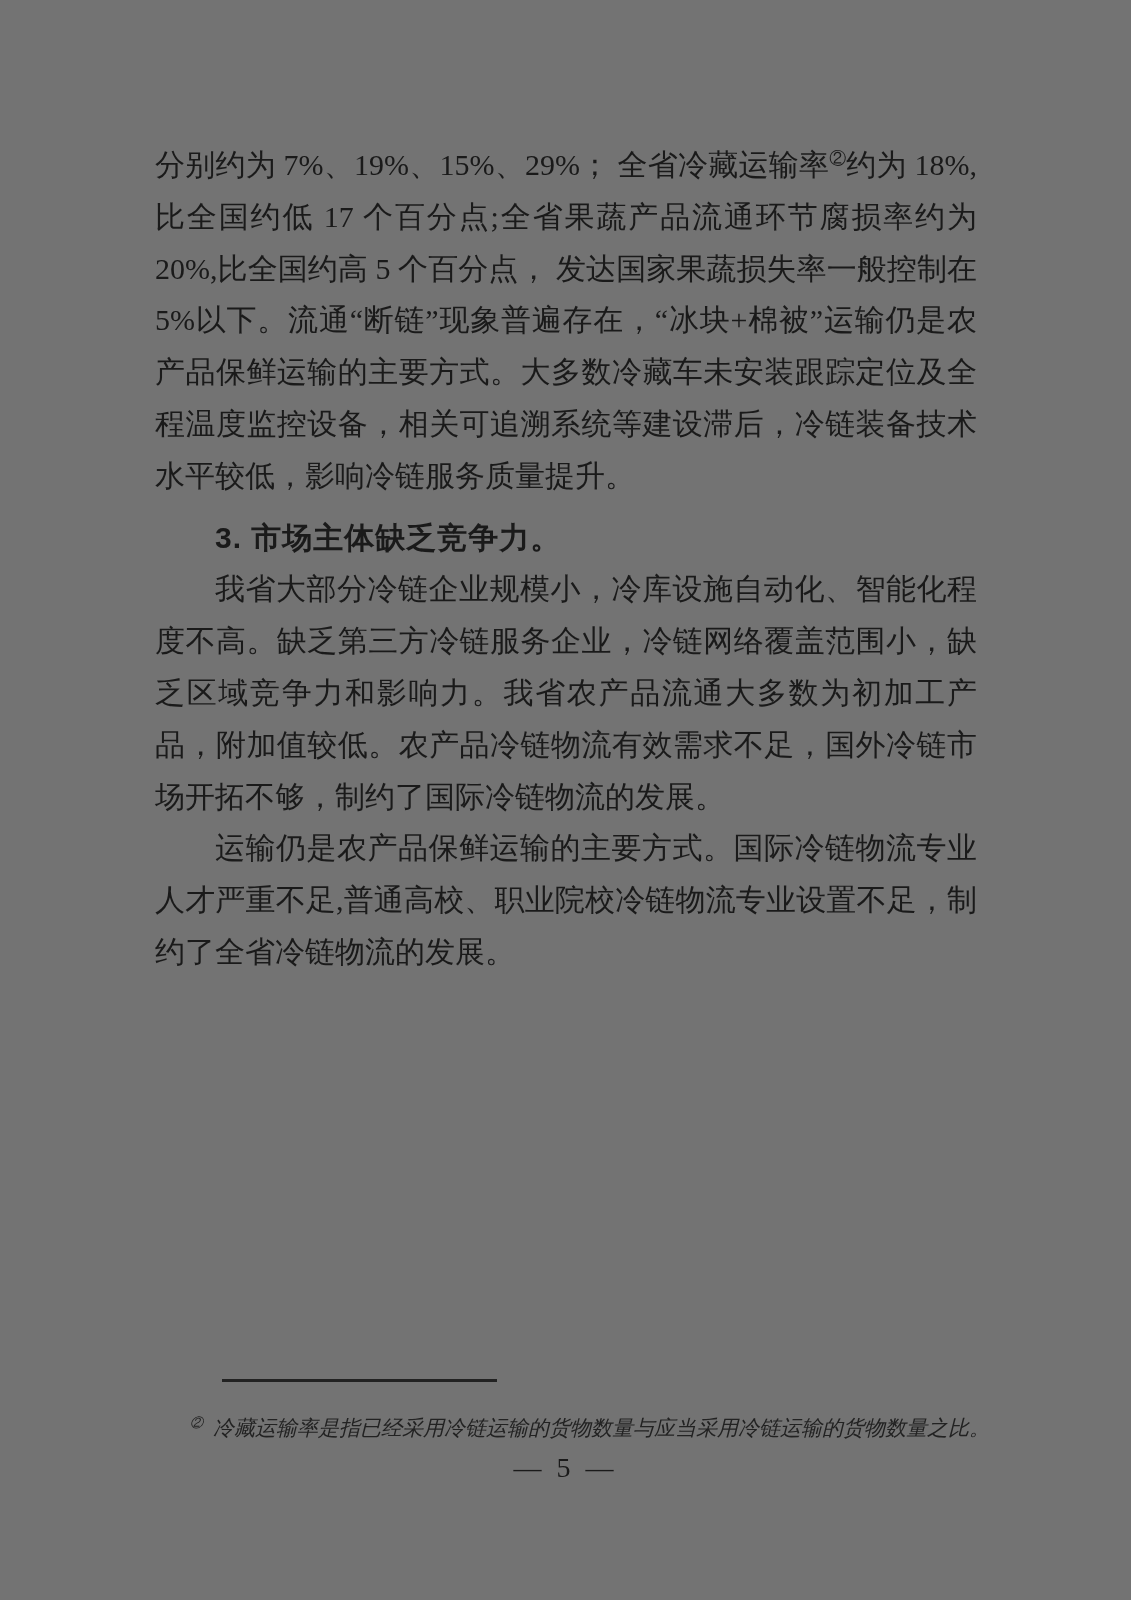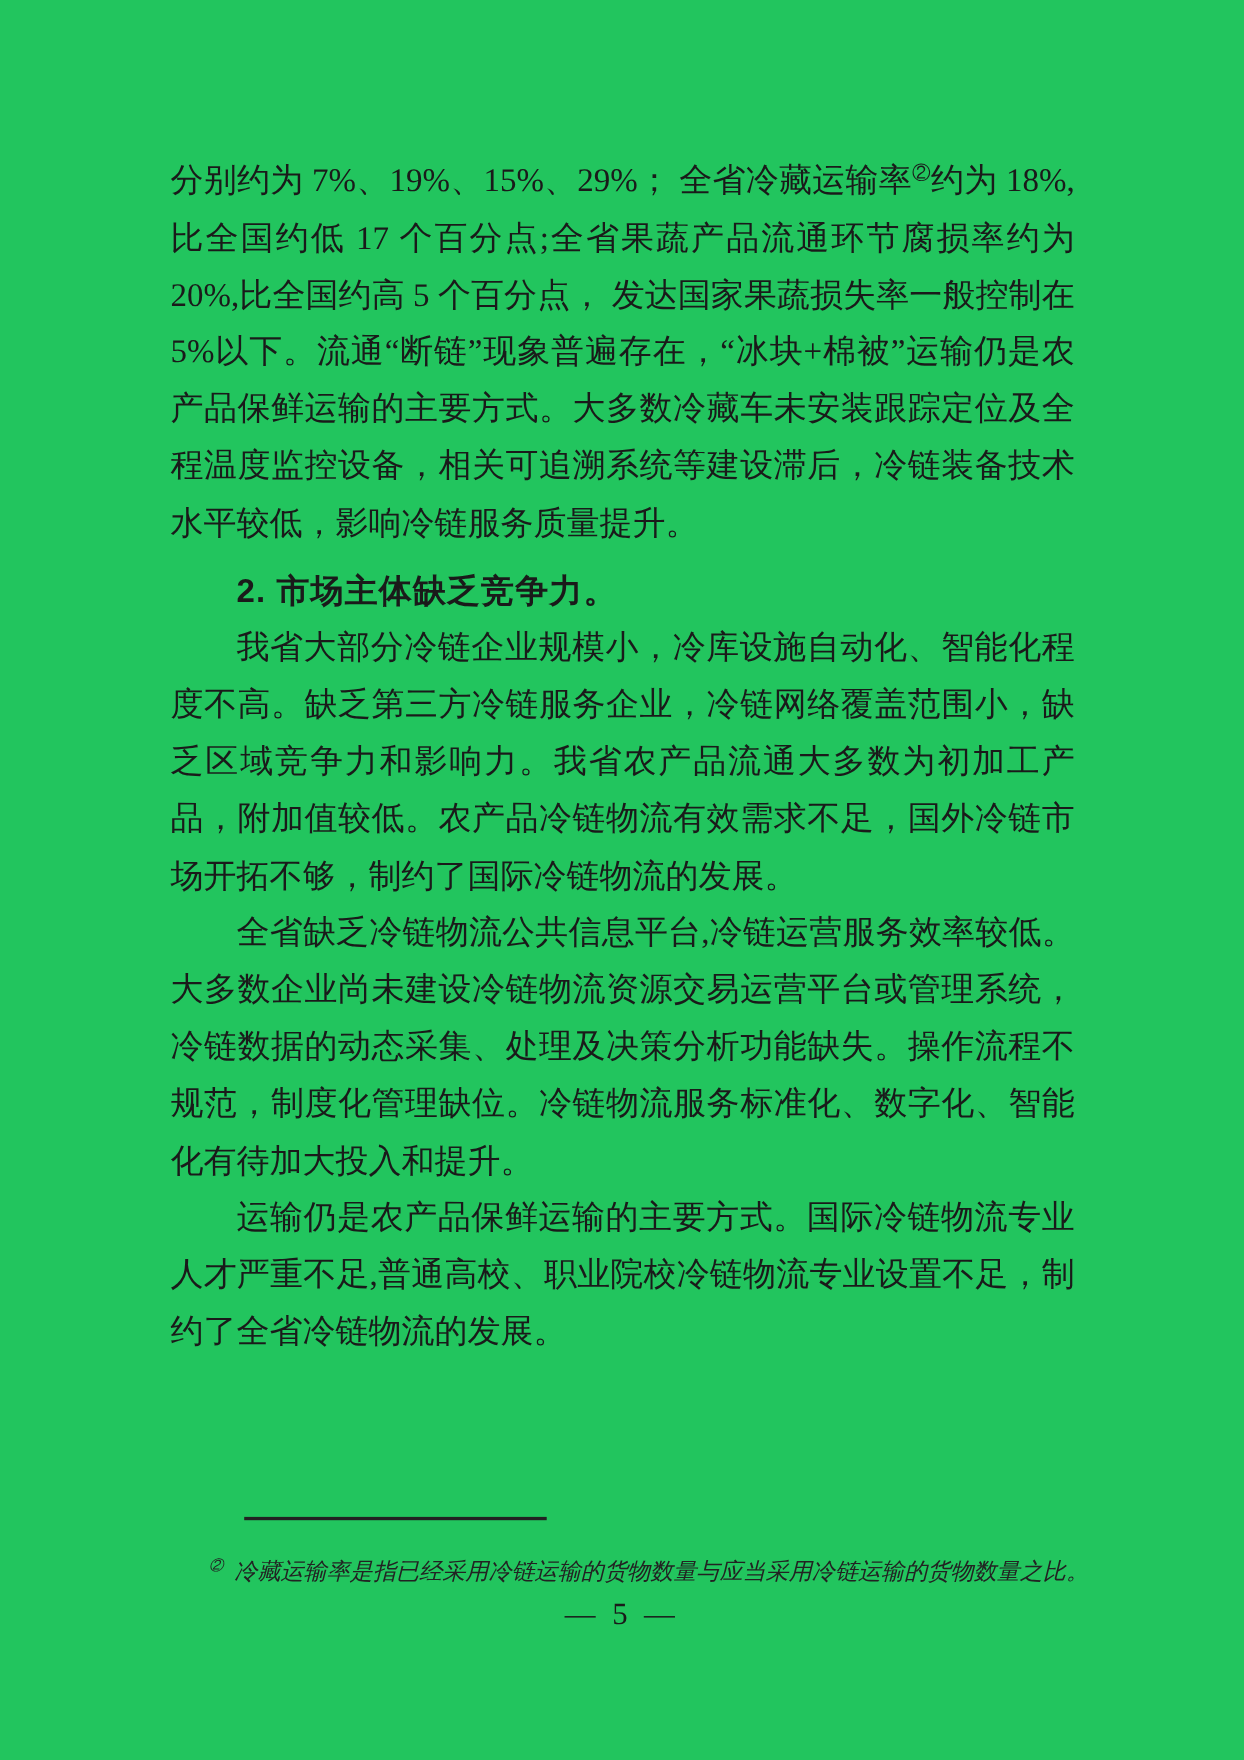--- a/index.html
+++ b/index.html
@@ -4,21 +4,21 @@
 <style>
   html, body {
     margin: 0;
     padding: 0;
     background: #ffffff;
   }
   .page {
     position: relative;
     width: 1131px;
     height: 1600px;
-    background: #22c55e;
+    background: #737373;
     color: #1a1a1a;
     overflow: hidden;
     font-family: "Liberation Serif", serif;
   }
   .content {
     position: absolute;
     left: 155px;
     top: 139px;
     width: 822px;
     font-size: 30px;
@@ -82,24 +82,23 @@
 </style>
 </head>
 <body>
 
 <div class="page">
 
   <div class="content">
 
     <p class="para"><span>分别约为 7%、19%、15%、29%； 全省冷藏运输率</span><sup class="fn-ref">②</sup><span>约为 18%,比全国约低 17 个百分点;全省果蔬产品流通环节腐损率约为 20%,比全国约高 5 个百分点， 发达国家果蔬损失率一般控制在 5%以下。流通“断链”现象普遍存在，“冰块+棉被”运输仍是农产品保鲜运输的主要方式。大多数冷藏车未安装跟踪定位及全程温度监控设备，相关可追溯系统等建设滞后，冷链装备技术水平较低，影响冷链服务质量提升。</span></p>
 
-    <p class="sec-heading">2. 市场主体缺乏竞争力。</p>
+    <p class="sec-heading">3. 市场主体缺乏竞争力。</p>
     <p class="para indent">我省大部分冷链企业规模小，冷库设施自动化、智能化程度不高。缺乏第三方冷链服务企业，冷链网络覆盖范围小，缺乏区域竞争力和影响力。我省农产品流通大多数为初加工产品，附加值较低。农产品冷链物流有效需求不足，国外冷链市场开拓不够，制约了国际冷链物流的发展。</p>
 
-    <p class="para indent">全省缺乏冷链物流公共信息平台,冷链运营服务效率较低。大多数企业尚未建设冷链物流资源交易运营平台或管理系统，冷链数据的动态采集、处理及决策分析功能缺失。操作流程不规范，制度化管理缺位。冷链物流服务标准化、数字化、智能化有待加大投入和提升。</p>
 
     <p class="para indent">运输仍是农产品保鲜运输的主要方式。国际冷链物流专业人才严重不足,普通高校、职业院校冷链物流专业设置不足，制约了全省冷链物流的发展。</p>
 
   </div>
 
   <div class="footnote-rule"></div>
 
   <div class="footnote"><sup class="fn-marker">②</sup><span>冷藏运输率是指已经采用冷链运输的货物数量与应当采用冷链运输的货物数量之比。</span></div>
 
   <div class="page-number">— 5 —</div>

